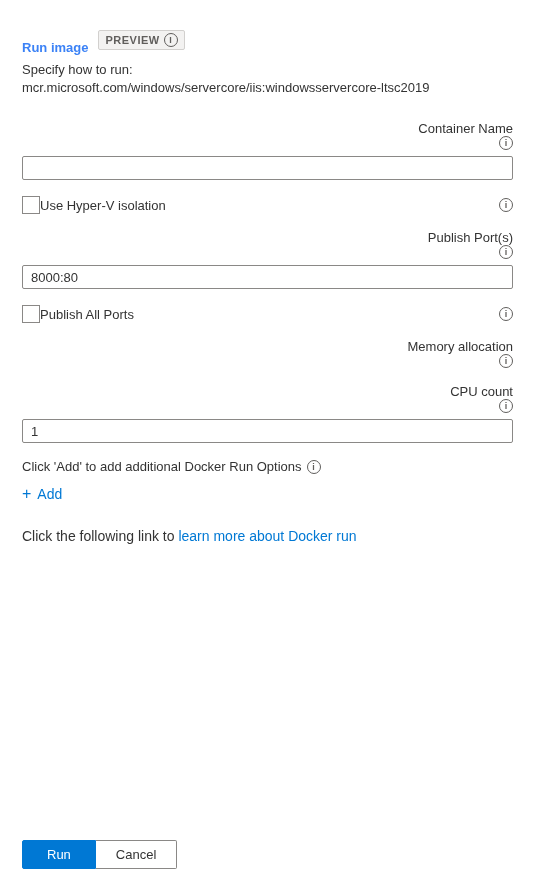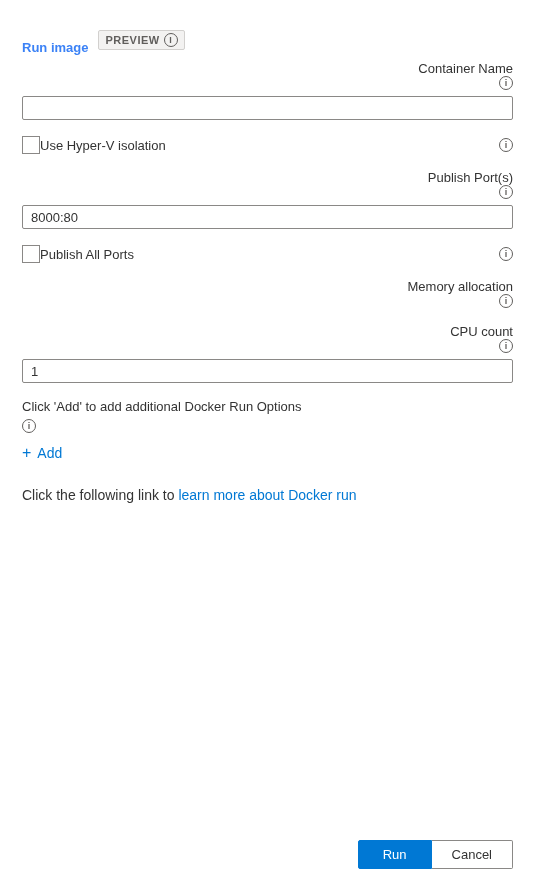--- a/index.html
+++ b/index.html
@@ -147,24 +147,23 @@
     }
 
     .add-section {
       margin-bottom: 8px;
     }
 
     .add-description {
       font-size: 13px;
       color: #333;
       display: flex;
-      align-items: flex-start;
+      align-items: flex-end;
       gap: 5px;
       margin-bottom: 10px;
-      flex-direction: column;
     }
 
     .add-button {
       display: flex;
       align-items: center;
       gap: 6px;
       background: none;
       border: none;
       color: #0078d4;
       font-size: 14px;
@@ -189,21 +188,20 @@
       color: #0078d4;
       text-decoration: none;
     }
 
     .footer-buttons {
       position: absolute;
       bottom: 0;
       right: 0;
       left: 0;
       display: flex;
-      justify-content: flex-end;
       gap: 0;
       padding: 16px 22px;
       background: #fff;
       border-top: none;
     }
 
     .btn-run {
       background: #0078d4;
       color: #fff;
       border: 1px solid #0078d4;
@@ -233,20 +231,24 @@
 <div class="page-container">
 
   <div class="header-row">
     <span class="page-title">Run image</span>
     <span class="preview-badge">
       <span>PREVIEW</span>
       <span class="info-icon-small">i</span>
     </span>
   </div>
 
+  <div class="subtitle">
+    <span>Specify how to run:</span><br>
+    <span>mcr.microsoft.com/windows/servercore/iis:windowsservercore-ltsc2019</span>
+  </div>
 
   <div class="form-group">
     <div class="form-label">
       <span>Container Name</span>
       <span class="info-icon">i</span>
     </div>
     <input type="text" class="form-input" value="" style="">
   </div>
 
   <div class="checkbox-row-spaced">

